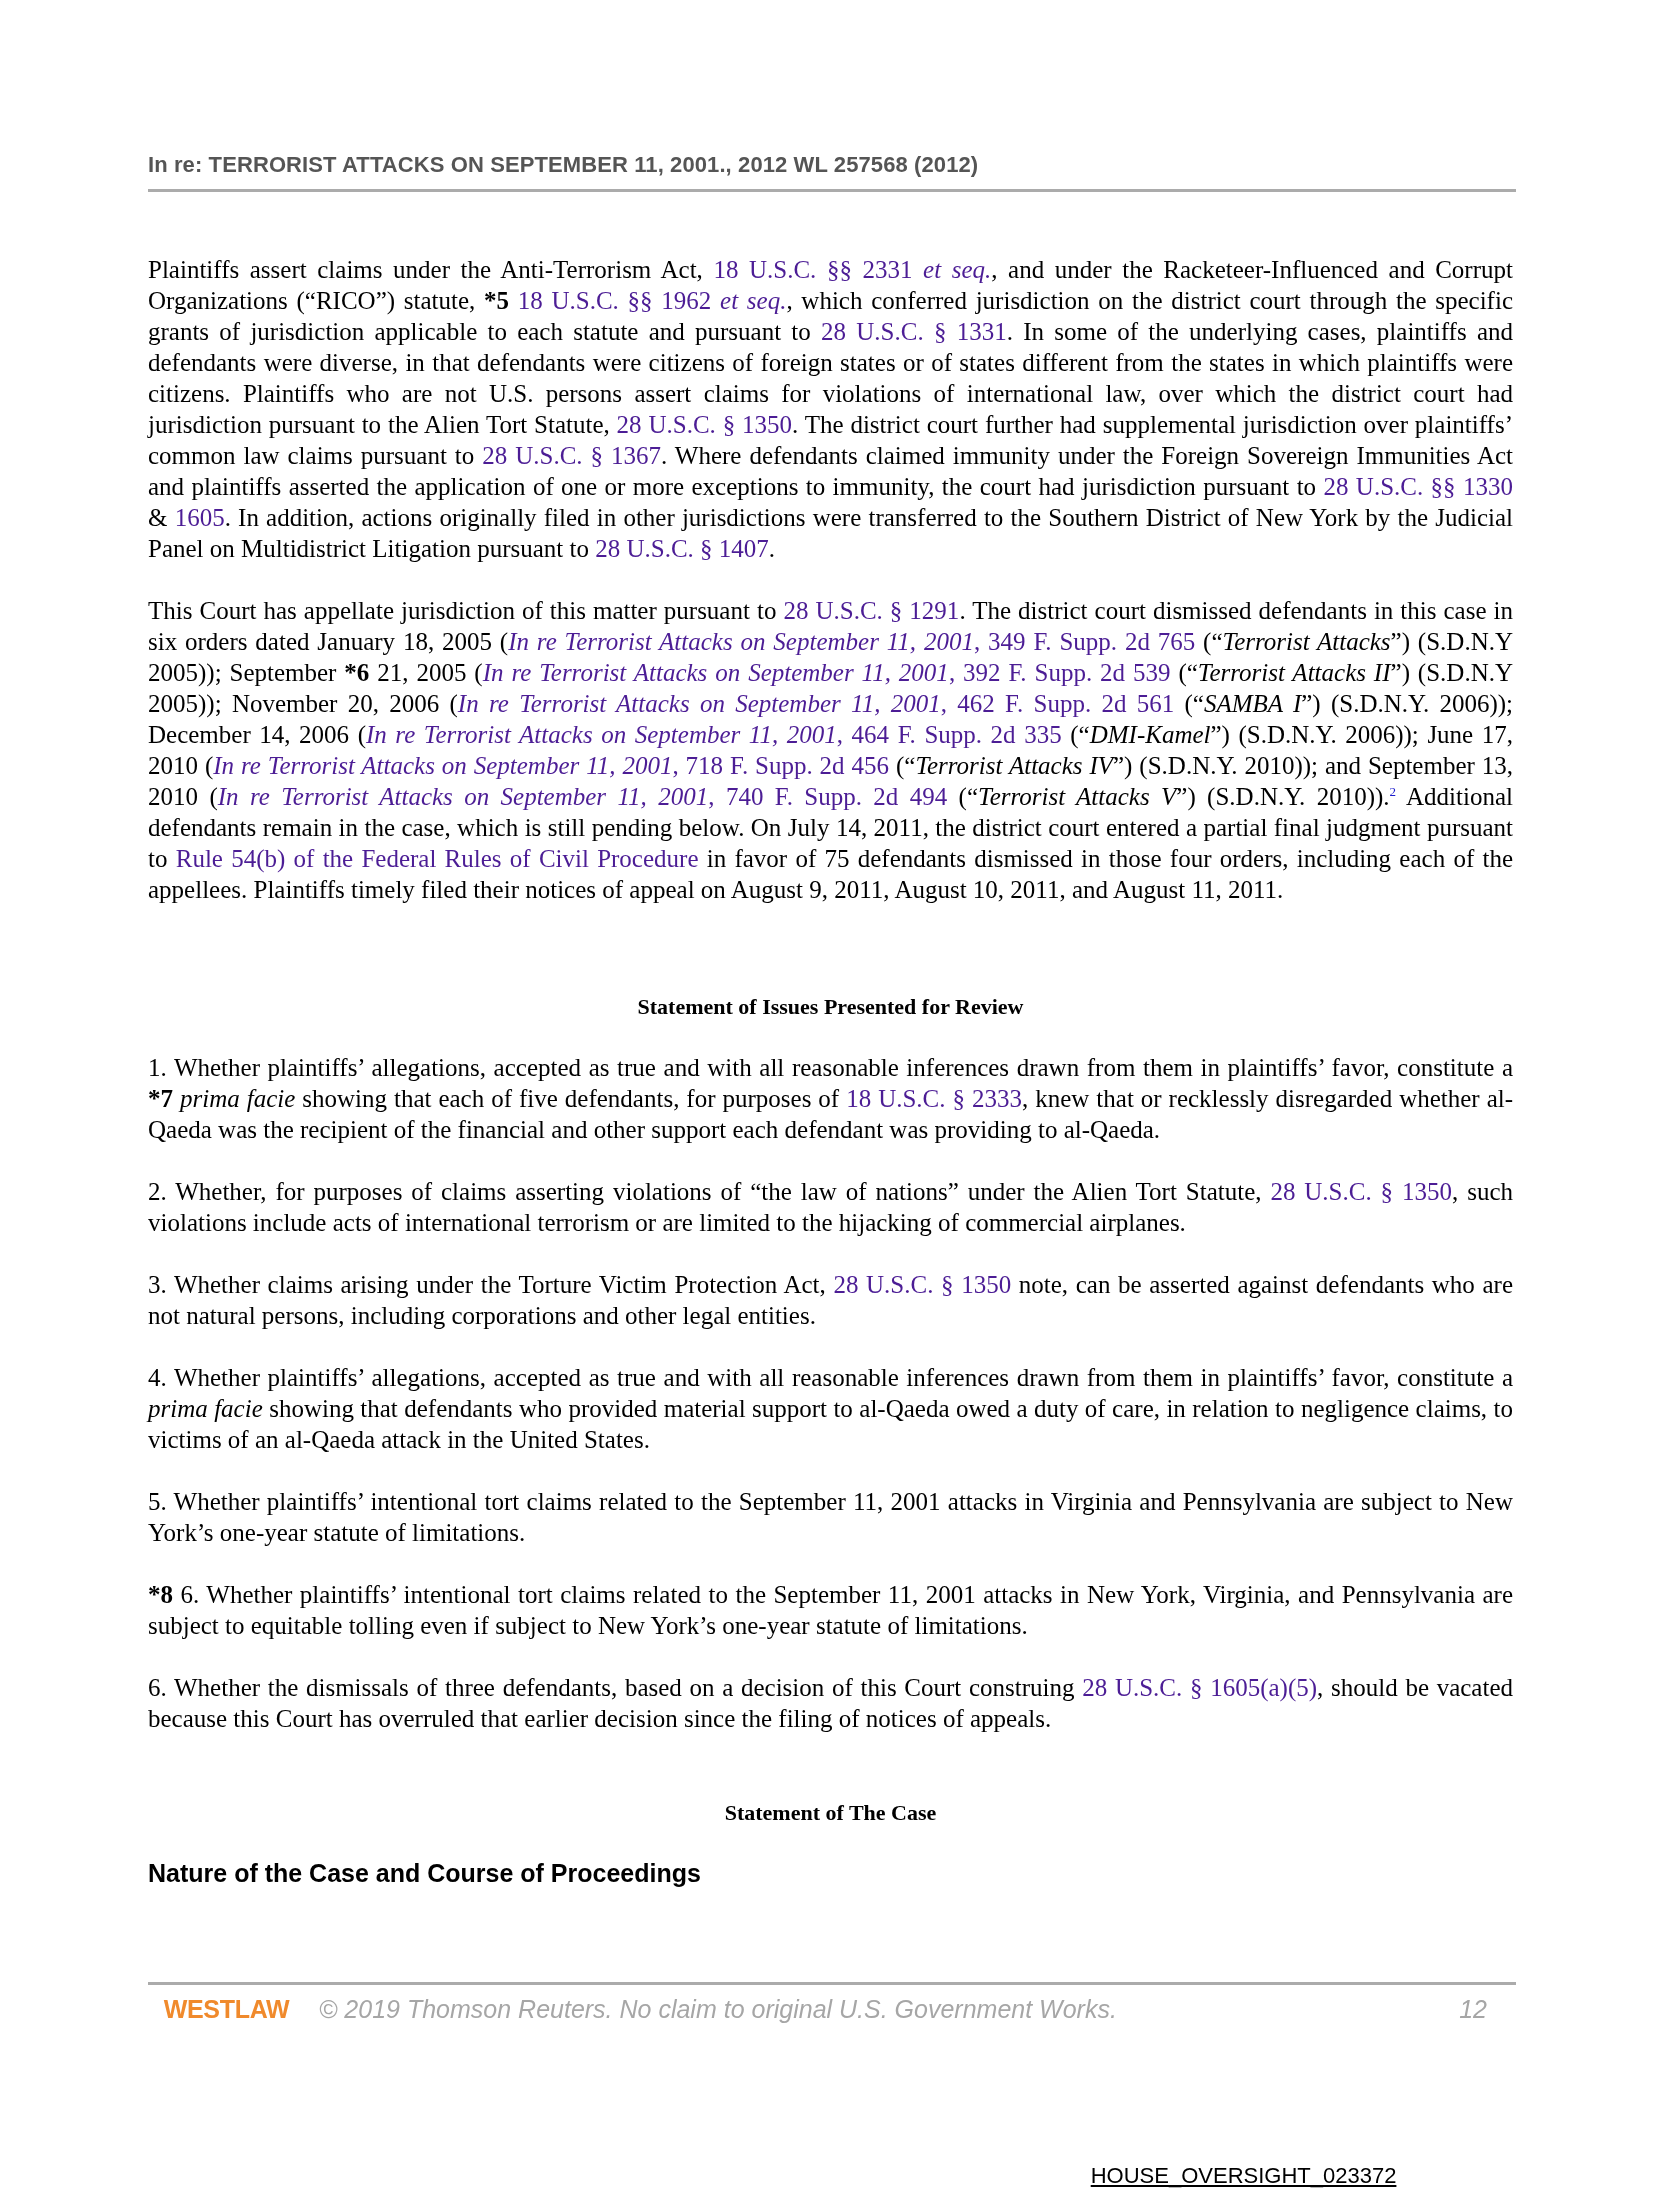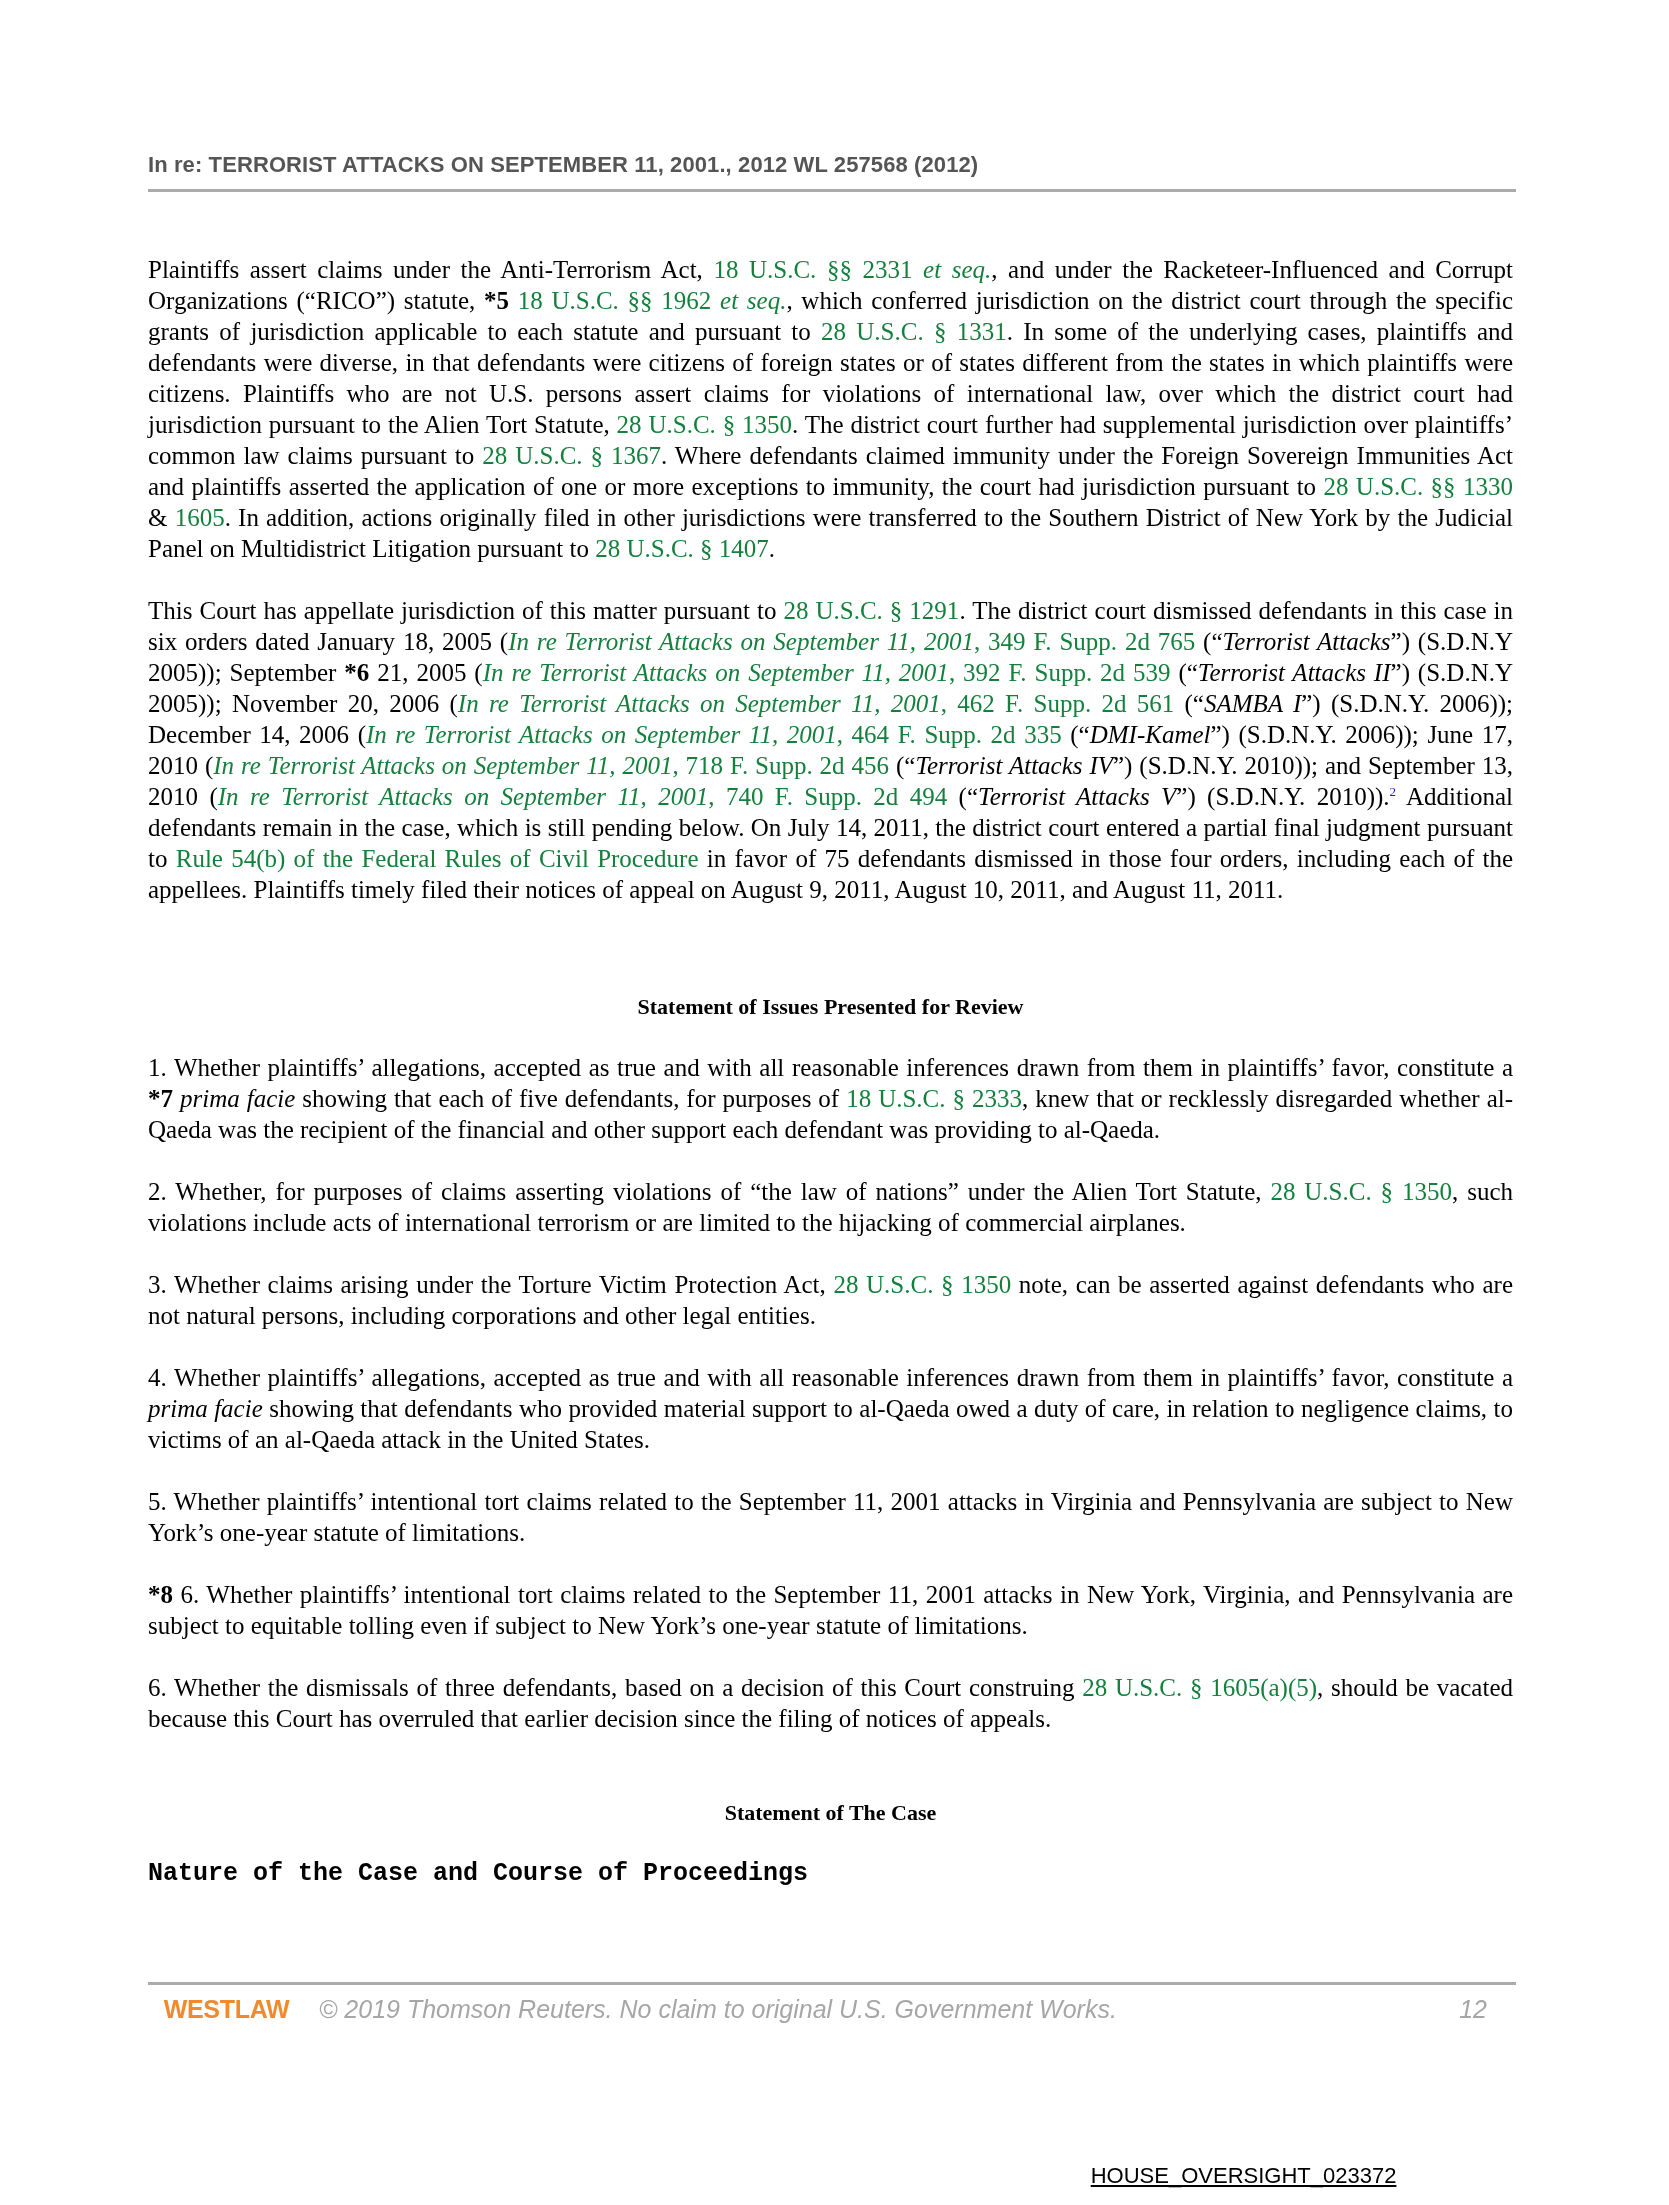--- a/index.html
+++ b/index.html
@@ -11,34 +11,34 @@
     font-size: 22px; color: #555555; letter-spacing: 0.1px;
   }
   .head-rule { position: absolute; left: 148px; top: 189px; width: 1368px; height: 2.6px; background: #ababab; }
   .body {
     position: absolute; left: 148px; top: 254px; width: 1365px;
     font-family: "Liberation Serif", serif; font-size: 25px; line-height: 31px; color: #000;
   }
   .body p { margin: 0; text-align: justify; }
   .p1 { }
   .p2 { margin-top: 31px !important; }
-  a.cite { color: #15803d; text-decoration: none; }
+  a.cite { color: #4c1d95; text-decoration: none; }
   i { font-style: italic; }
   .star { font-weight: bold; }
   sup.fn { font-size: 13px; vertical-align: super; line-height: 0; color: #1a1acc; }
   h2.section {
     font-family: "Liberation Serif", serif; font-weight: bold; font-size: 22px;
     text-align: center; margin: 0;
   }
   .sec-issues { margin-top: 86px !important; }
   .issue { margin-top: 31px !important; }
   .issue-first { margin-top: 30px !important; }
   .sec-case { margin-top: 63px !important; }
   h3.sub {
-    font-family: Liberation Mono, monospace; font-weight: bold; font-size: 25px;
+    font-family: Liberation Sans, sans-serif; font-weight: bold; font-size: 25px;
     margin: 30px 0 0 0; text-align: left;
   }
   .foot-rule { position: absolute; left: 148px; top: 1982px; width: 1368px; height: 2.6px; background: #ababab; }
   .footer {
     position: absolute; left: 148px; top: 1990px; width: 1365px; height: 39px;
     font-family: "Liberation Sans", sans-serif; font-size: 25px; color: #a6a6a6;
   }
   .logo { position: absolute; left: 15.7px; top: 5.2px; color: #f08a2c; font-weight: bold; font-size: 25px; letter-spacing: -0.3px; }
   .copyright { position: absolute; left: 171px; top: 5.2px; font-style: italic; }
   .pageno { position: absolute; right: 26px; top: 5.2px; font-style: italic; }

